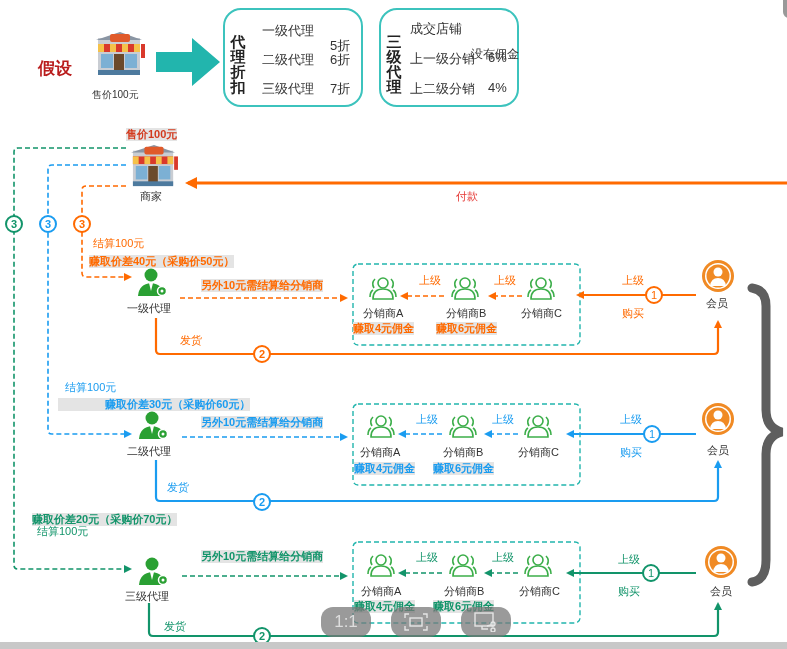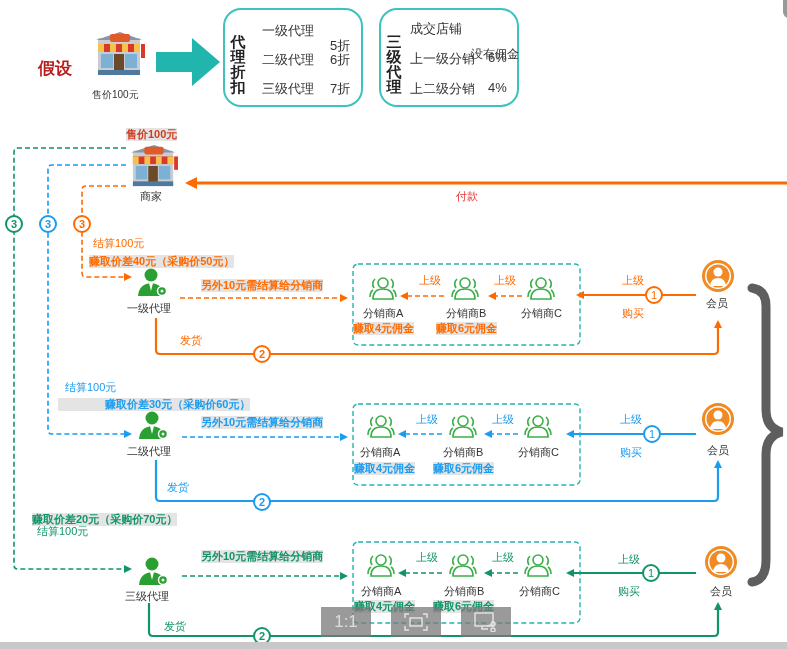--- a/index.html
+++ b/index.html
@@ -3,21 +3,21 @@
 <meta charset="utf-8">
 <style>
   html,body{margin:0;padding:0;background:#fff;}
   body{width:787px;height:649px;position:relative;overflow:hidden;font-family:"Liberation Sans","DejaVu Sans",sans-serif;}
   .abs{position:absolute;}
   .t{position:absolute;white-space:nowrap;font-size:11px;line-height:13px;}
   .hl{background:#e4e4e4;font-weight:bold;}
   .box{position:absolute;border:2px solid #3cc3bd;border-radius:18px;}
   .vert{position:absolute;font-weight:bold;font-size:15px;line-height:15px;width:16px;text-align:center;color:#222;}
   .row{position:absolute;font-size:13px;color:#333;white-space:nowrap;}
-  .ctrl{position:absolute;top:607px;width:50px;height:30px;background:rgba(120,120,120,0.75);border-radius:0;color:#ddd;font-size:17px;text-align:center;line-height:30px;}
+  .ctrl{position:absolute;top:607px;width:50px;height:30px;background:rgba(120,120,120,0.75);border-radius:12px;color:#ddd;font-size:17px;text-align:center;line-height:30px;}
   .bottom-bar{position:absolute;left:0;top:642px;width:787px;height:7px;background:#c8c8c8;}
 </style>
 </head>
 <body>
 
 <div class="t" style="left:38px;top:59px;font-size:17px;line-height:20px;font-weight:bold;color:#b91c1c;">假设</div>
 
 <svg class="abs" style="left:94px;top:30px" width="52" height="48" viewBox="0 0 52 48">
   <rect x="4" y="8" width="42" height="36" fill="#c9cdd3"></rect>
   <polygon points="2,10 26,2 48,10" fill="#8a95a3"></polygon>

